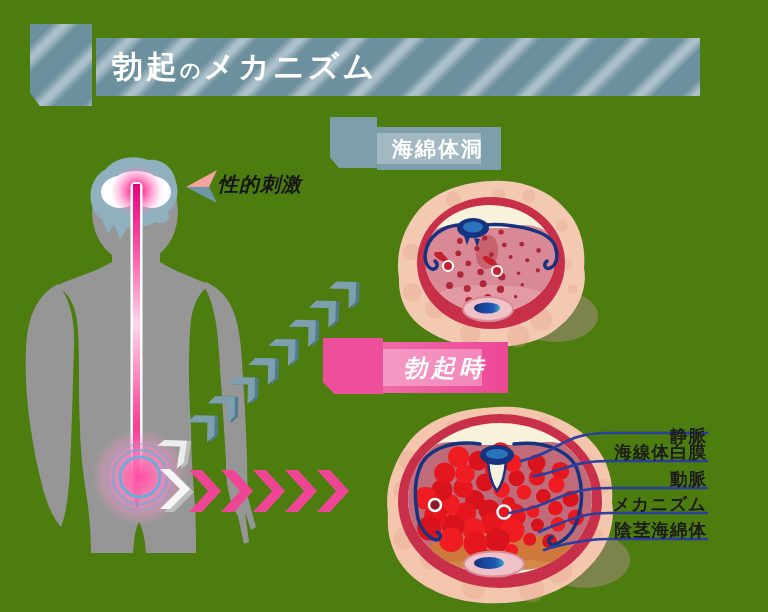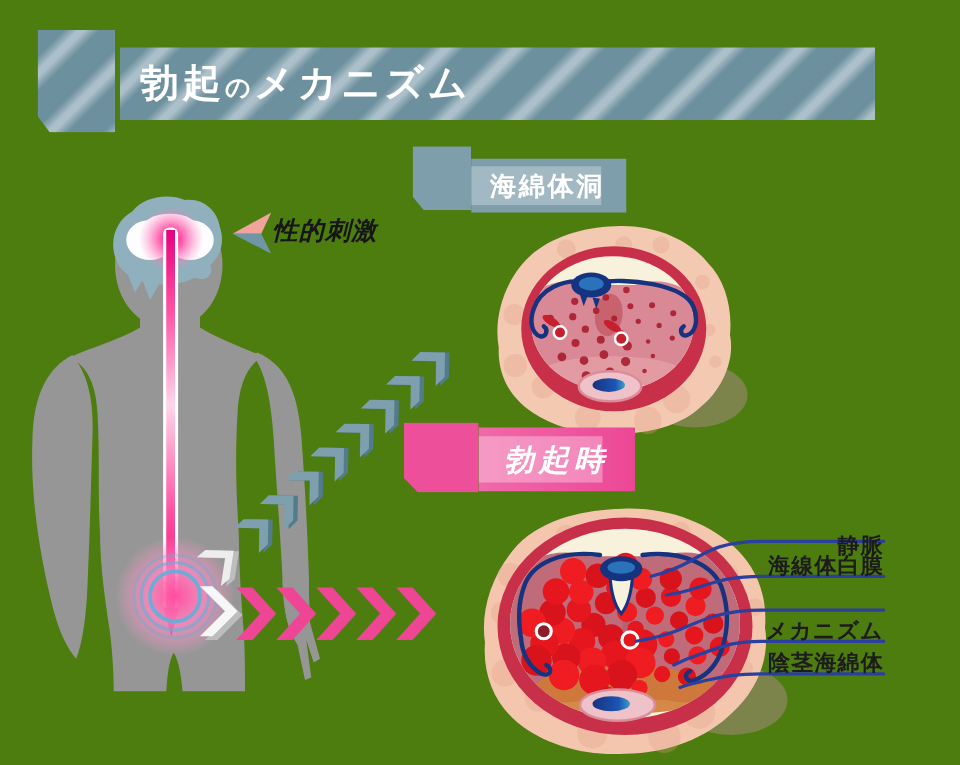--- a/index.html
+++ b/index.html
@@ -354,15 +354,16 @@
 
   <div class="abs badge-square sq-erect"></div>
   <div class="abs bar-erect"></div>
   <div class="abs ov-erect"></div>
   <div class="abs tx-erect">勃起時</div>
 
   <div class="abs stimulus-text">性的刺激</div>
 
   <div class="anat-label lv0">静脈</div>
   <div class="anat-label lv1">海線体白膜</div>
+  <div class="anat-label lv2">動脈</div>
   <div class="anat-label lv3">メカニズム</div>
   <div class="anat-label lv4">陰茎海綿体</div>
 </div>
 
 </body></html>

